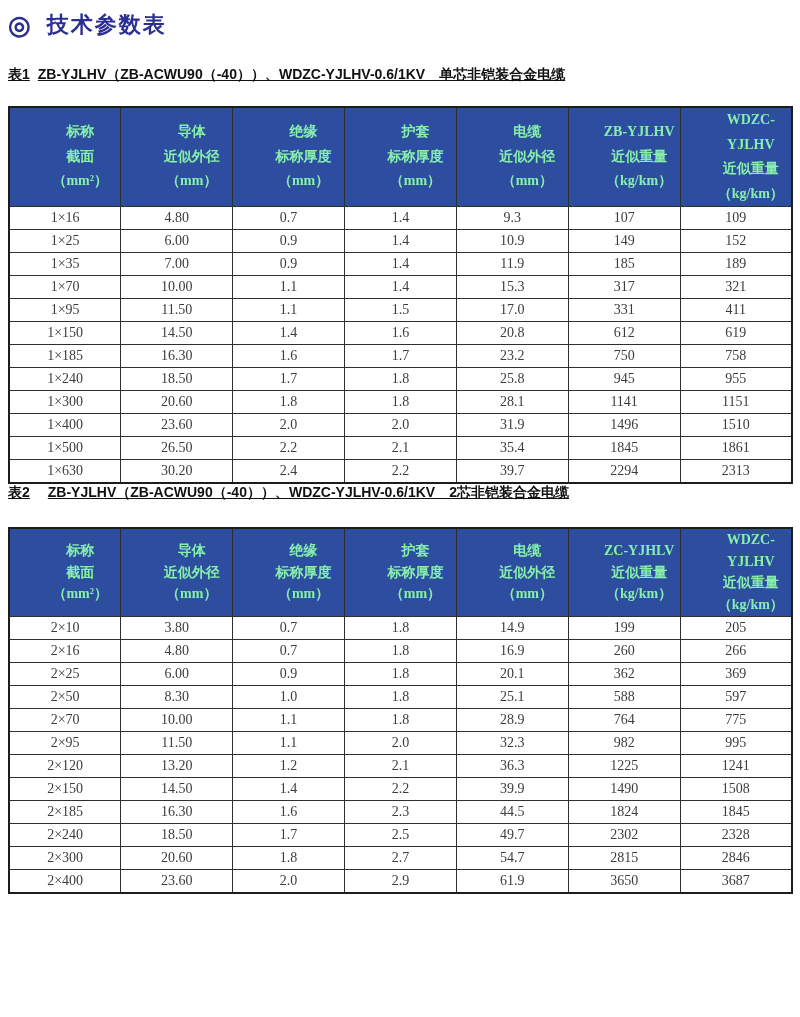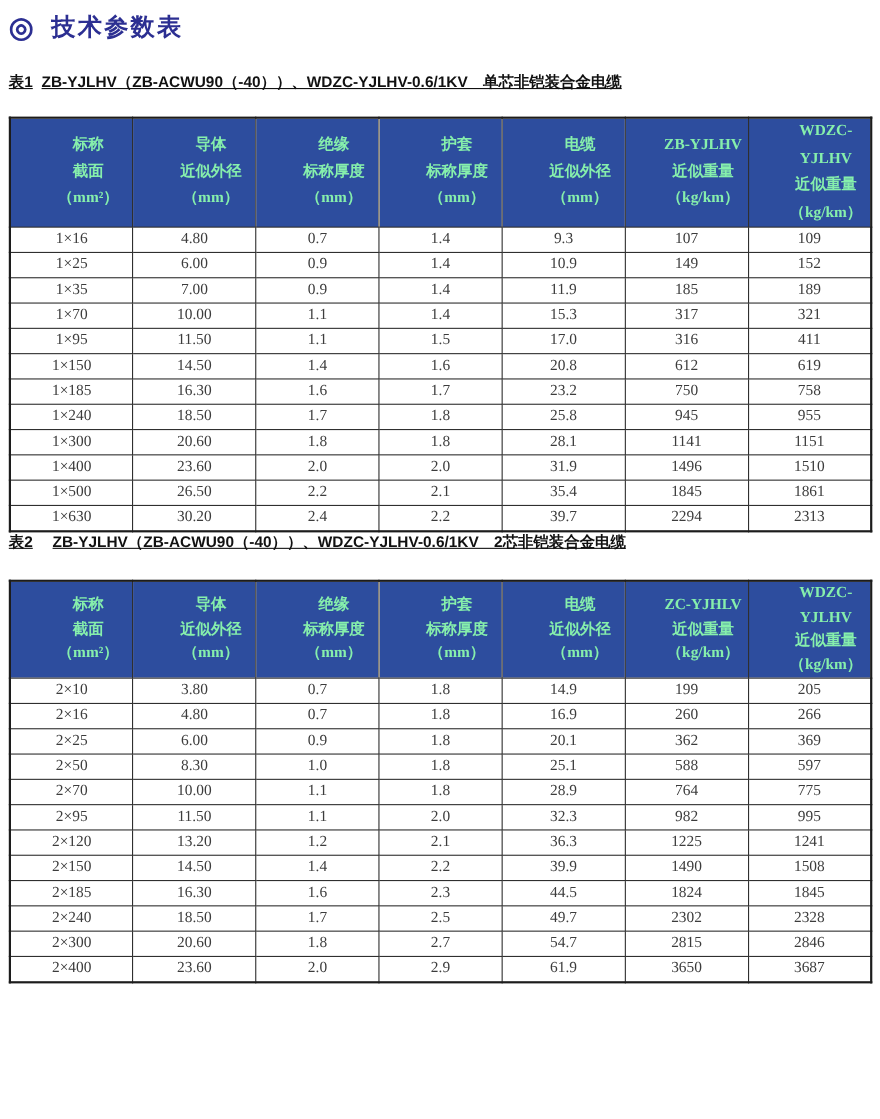--- a/index.html
+++ b/index.html
@@ -143,21 +143,21 @@
           <td>15.3</td>
           <td>317</td>
           <td>321</td>
         </tr>
         <tr>
           <td>1×95</td>
           <td>11.50</td>
           <td>1.1</td>
           <td>1.5</td>
           <td>17.0</td>
-          <td>316</td>
+          <td>331</td>
           <td>411</td>
         </tr>
         <tr>
           <td>1×150</td>
           <td>14.50</td>
           <td>1.4</td>
           <td>1.6</td>
           <td>20.8</td>
           <td>612</td>
           <td>619</td>

